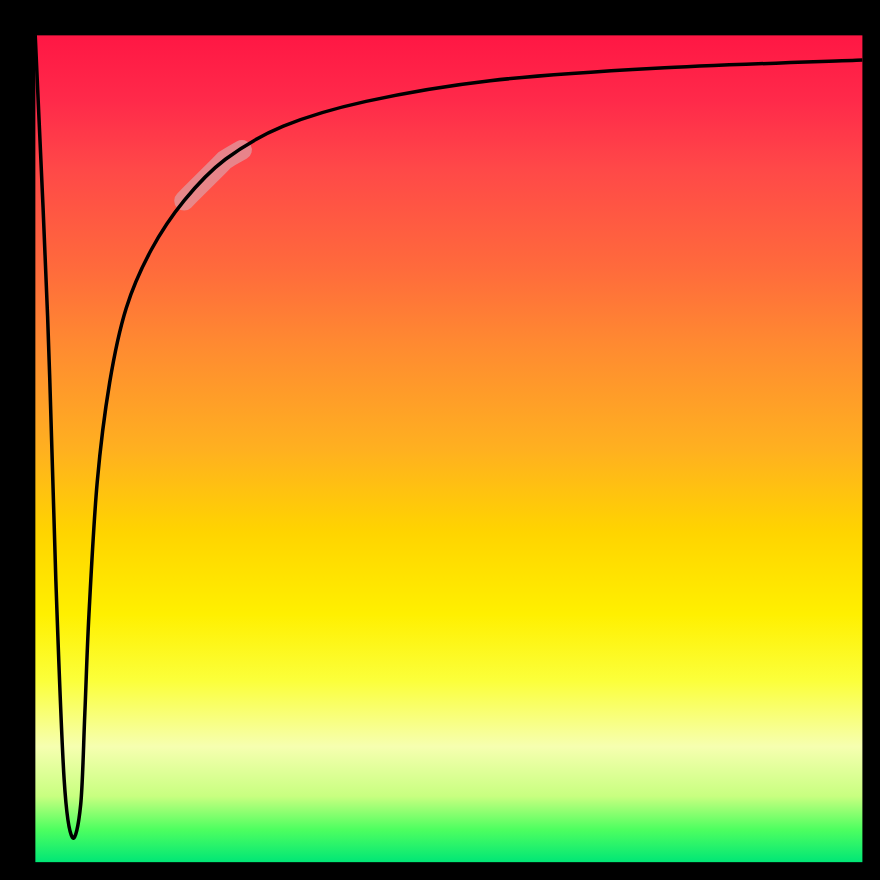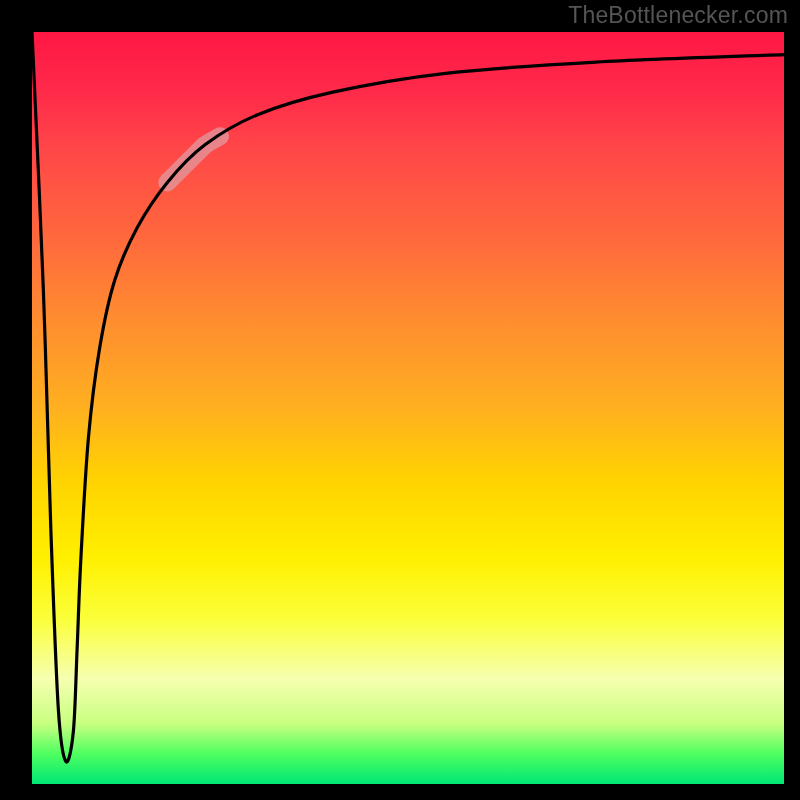--- a/index.html
+++ b/index.html
@@ -85,21 +85,20 @@
 </style>
 </head>
 <body>
 
 <div class="frame">
 
   <div class="axis-top"></div>
   <div class="axis-left"></div>
   <div class="axis-bottom"></div>
 
-  <div class="watermark">TheBottlenecker.com</div>
 
   <div class="plot-area"></div>
 
   <svg class="curve" viewBox="0 0 752 752" preserveAspectRatio="none">
     <g id="curve-group">
         <path d="M 135.35999999999999,150.39999999999998 L 140.624,145.13599999999997 L 145.88799999999998,139.87199999999996 L 151.15200000000002,134.60800000000006 L 156.41600000000003,129.34400000000005 L 161.68,124.08000000000004 L 166.944,118.81599999999992 L 172.208,113.55199999999991 L 177.472,110.22171428571426 L 182.736,107.21371428571433 L 188,104.2057142857143" stroke="#e09aa0" stroke-width="18" stroke-linecap="round" fill="none" opacity="0.75"></path>
         <path d="M 0,0 C 1.88,42.61333333333332 8.146666666666667,172.95999999999995 11.28,255.67999999999995 C 14.413333333333332,338.4 16.293333333333333,426.1333333333333 18.8,496.32 C 21.30666666666667,566.5066666666667 23.81333333333334,637.9466666666666 26.320000000000004,676.8 C 28.826666666666668,715.6533333333333 31.33333333333333,725.6800000000001 33.839999999999996,729.44 C 36.346666666666664,733.2 39.48,718.1600000000001 41.36,699.36 C 43.24,680.56 43.86666666666666,645.4666666666667 45.12,616.64 C 46.373333333333335,587.8133333333333 47,561.4933333333333 48.88,526.4 C 50.760000000000005,491.3066666666666 53.266666666666666,441.1733333333333 56.4,406.08 C 59.53333333333333,370.9866666666667 63.29333333333332,342.16 67.67999999999999,315.84000000000003 C 72.06666666666666,289.52000000000004 76.45333333333333,268.2133333333333 82.72,248.15999999999997 C 88.98666666666666,228.10666666666663 96.50666666666669,211.8133333333333 105.28000000000002,195.51999999999998 C 114.05333333333334,179.22666666666666 124.07999999999998,164.18666666666664 135.35999999999999,150.39999999999998 C 146.64,136.61333333333332 157.92000000000002,124.08000000000006 172.96,112.80000000000007 C 188,101.52000000000008 204.29333333333332,91.49333333333338 225.6,82.72000000000003 C 246.90666666666667,73.94666666666667 269.4666666666667,67.0533333333333 300.8,60.15999999999997 C 332.1333333333333,53.26666666666663 369.73333333333335,46.373333333333335 413.6,41.360000000000014 C 457.4666666666667,36.34666666666669 507.6,33.21333333333337 564,30.08000000000004 C 620.4,26.946666666666715 720.6666666666666,23.81333333333339 752,22.56000000000006" stroke="#000" stroke-width="3.2" fill="none" stroke-linejoin="round"></path>
       </g>
   </svg>
 

